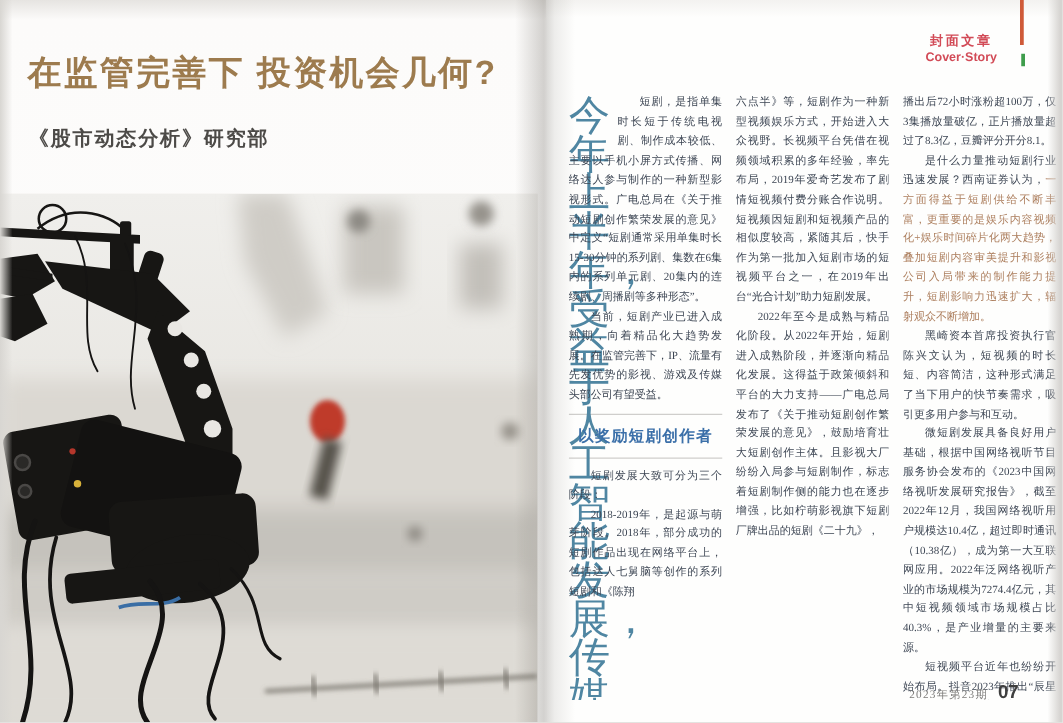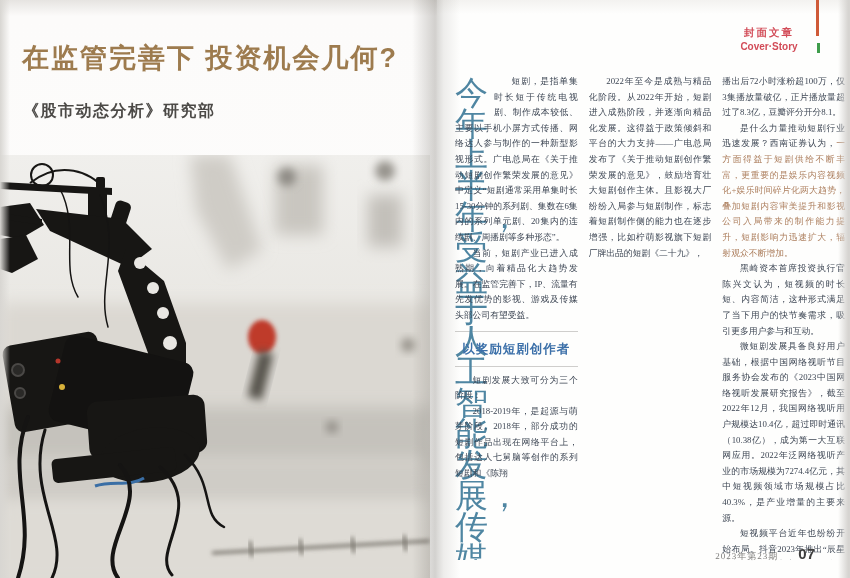--- a/index.html
+++ b/index.html
@@ -25,21 +25,21 @@
   .photo svg{display:block;}
   
   .red-rule{position:absolute;left:816px;top:0;width:2.5px;height:36px;background:#cf5a38;z-index:7;}
   .cover-cn{position:absolute;left:726px;top:26px;width:86px;text-align:center;z-index:7;
             font-family:"Liberation Sans","DejaVu Sans",sans-serif;font-size:10.5px;font-weight:700;
             color:#d24b57;letter-spacing:2px;}
   .cover-en{position:absolute;left:726px;top:41px;width:86px;text-align:center;z-index:7;
             font-family:"Liberation Sans","DejaVu Sans",sans-serif;font-size:10px;font-weight:600;color:#d24b57;}
   .green-marker{position:absolute;left:817px;top:43px;width:3px;height:10px;background:#3f9d4c;z-index:7;}
   .footer{position:absolute;left:560px;top:545px;width:255px;display:flex;justify-content:flex-end;
-          align-items:baseline;gap:20px;z-index:7;}
+          align-items:baseline;gap:8px;z-index:7;}
   .footer .issue{font-size:9px;color:#7d7c7a;letter-spacing:1px;}
   .footer .pageno{font-family:"Liberation Sans","DejaVu Sans",sans-serif;font-size:15px;font-weight:700;color:#3e3e3e;}
   
   .columns{position:absolute;left:455px;top:74px;width:390px;height:486px;display:flex;gap:11px;
            overflow:hidden;z-index:5;}
   .col{width:122.6px;flex:1 1 0;overflow:hidden;}
   .para{margin:0;font-size:8.8px;line-height:15.6px;color:#3d4654;text-align:justify;}
   .para.indent{text-indent:2em;}
   .para .hl{color:#ac7e5d;}
   .dropcap{float:left;width:36px;height:31px;font-size:33px;line-height:31px;color:#4f86a2;
@@ -160,20 +160,21 @@
   <div class="columns">
     <div class="col">
         <p class="para dropcap"><span class="dropcap">今</span><span>年上半年，受益于人工智能发展，传媒、游戏等应用终端板块强势爆发。而三季度以来，上述板块均有回调，不少个股回吐上半年涨幅。但11月以来，短剧风口崛起，有不少百亿私募又开始争相调研短剧风口，密集“叩门”相关个股。</span></p>
         <p class="para indent"><span>短剧，是指单集时长短于传统电视剧、制作成本较低、主要以手机小屏方式传播、网络达人参与制作的一种新型影视形式。广电总局在《关于推动短剧创作繁荣发展的意见》中定义“短剧通常采用单集时长15-30分钟的系列剧、集数在6集内的系列单元剧、20集内的连续剧、周播剧等多种形态”。</span></p>
         <p class="para indent"><span>当前，短剧产业已进入成熟期，向着精品化大趋势发展。在监管完善下，IP、流量有先发优势的影视、游戏及传媒头部公司有望受益。</span></p>
         <div class="col-heading">以奖励短剧创作者</div>
         <p class="para indent"><span>短剧发展大致可分为三个阶段：</span></p>
         <p class="para indent"><span>2018-2019年，是起源与萌芽阶段。2018年，部分成功的短剧作品出现在网络平台上，包括达人七舅脑等创作的系列短剧和《陈翔</span></p>
       </div>
     <div class="col">
+        <p class="para continuation"><span>六点半》等，短剧作为一种新型视频娱乐方式，开始进入大众视野。长视频平台凭借在视频领域积累的多年经验，率先布局，2019年爱奇艺发布了剧情短视频付费分账合作说明。短视频因短剧和短视频产品的相似度较高，紧随其后，快手作为第一批加入短剧市场的短视频平台之一，在2019年出台“光合计划”助力短剧发展。</span></p>
         <p class="para indent"><span>2022年至今是成熟与精品化阶段。从2022年开始，短剧进入成熟阶段，并逐渐向精品化发展。这得益于政策倾斜和平台的大力支持——广电总局发布了《关于推动短剧创作繁荣发展的意见》，鼓励培育壮大短剧创作主体。且影视大厂纷纷入局参与短剧制作，标志着短剧制作侧的能力也在逐步增强，比如柠萌影视旗下短剧厂牌出品的短剧《二十九》，</span></p>
       </div>
     <div class="col">
         <p class="para continuation"><span>播出后72小时涨粉超100万，仅3集播放量破亿，正片播放量超过了8.3亿，豆瓣评分开分8.1。</span></p>
         <p class="para indent"><span>是什么力量推动短剧行业迅速发展？西南证券认为，</span><span class="hl">一方面得益于短剧供给不断丰富，更重要的是娱乐内容视频化+娱乐时间碎片化两大趋势，叠加短剧内容审美提升和影视公司入局带来的制作能力提升，短剧影响力迅速扩大，辐射观众不断增加。</span></p>
         <p class="para indent"><span>黑崎资本首席投资执行官陈兴文认为，短视频的时长短、内容简洁，这种形式满足了当下用户的快节奏需求，吸引更多用户参与和互动。</span></p>
         <p class="para indent"><span>微短剧发展具备良好用户基础，根据中国网络视听节目服务协会发布的《2023中国网络视听发展研究报告》，截至2022年12月，我国网络视听用户规模达10.4亿，超过即时通讯（10.38亿），成为第一大互联网应用。2022年泛网络视听产业的市场规模为7274.4亿元，其中短视频领域市场规模占比40.3%，是产业增量的主要来源。</span></p>
         <p class="para indent"><span>短视频平台近年也纷纷开始布局。抖音2023年推出“辰星计划”由联合十家影视厂牌发起，将在活动内向青年创作者征集创意短片。快手2023年开启“星芒优秀</span></p>
       </div>
   </div>

